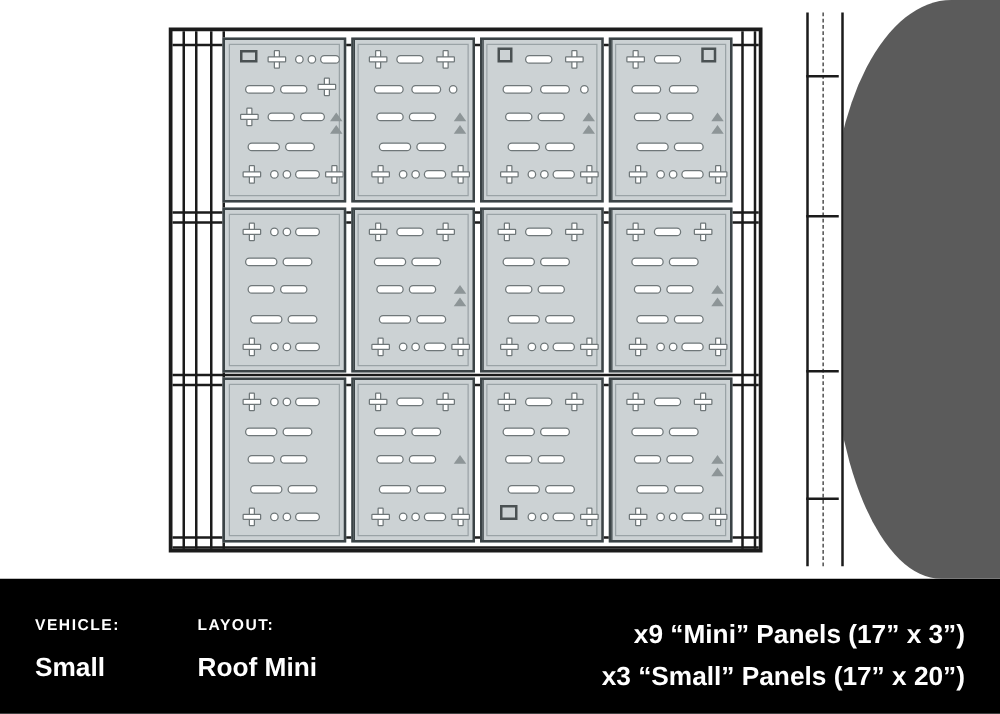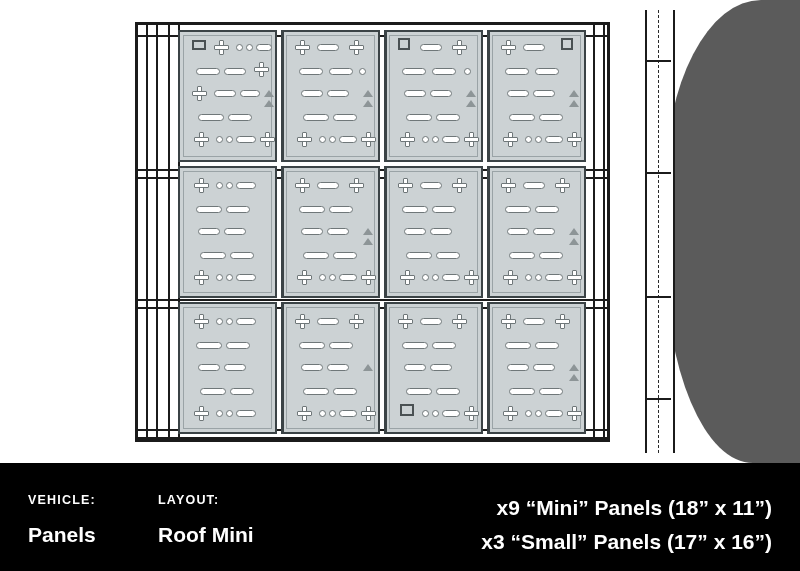--- a/index.html
+++ b/index.html
@@ -510,26 +510,26 @@
       <div class="hole-cross" style="left:78px; top:102px;"></div>
     </div>
 
   </div>
 </div>
 
 <div id="caption-bar">
 
   <div id="vehicle-block">
     <div class="cap-label">VEHICLE:</div>
-    <div class="cap-value">Panels</div>
+    <div class="cap-value">Small</div>
   </div>
 
   <div id="layout-block">
     <div class="cap-label">LAYOUT:</div>
     <div class="cap-value">Roof Mini</div>
   </div>
 
   <div id="panels-block">
-    <div class="panel-line">x9 “Mini” Panels (18” x 11”)</div>
-    <div class="panel-line">x3 “Small” Panels (17” x 16”)</div>
+    <div class="panel-line">x9 “Mini” Panels (17” x 3”)</div>
+    <div class="panel-line">x3 “Small” Panels (17” x 20”)</div>
   </div>
 
 </div>
 
 </body></html>

